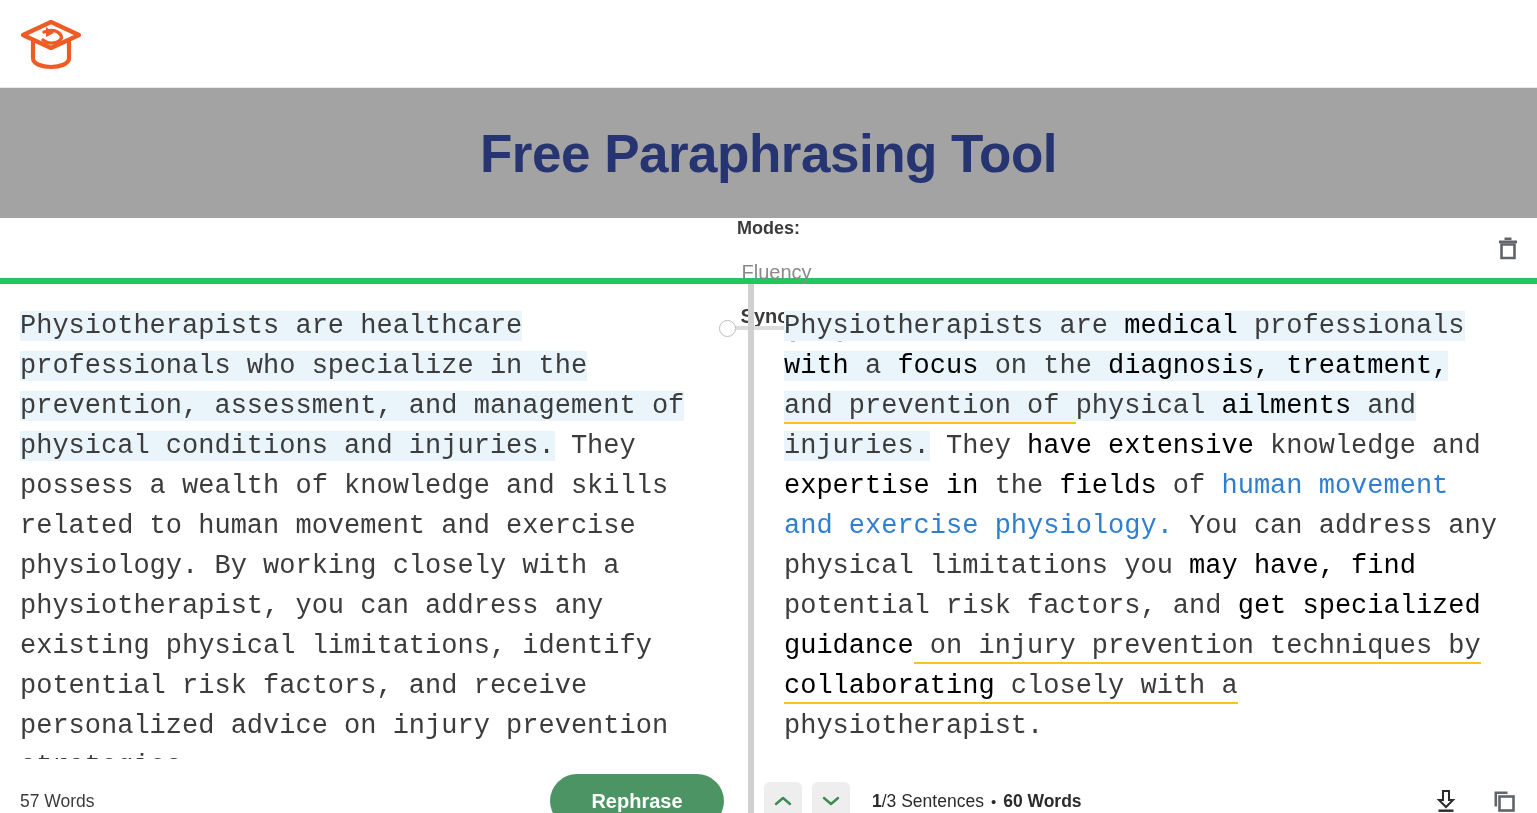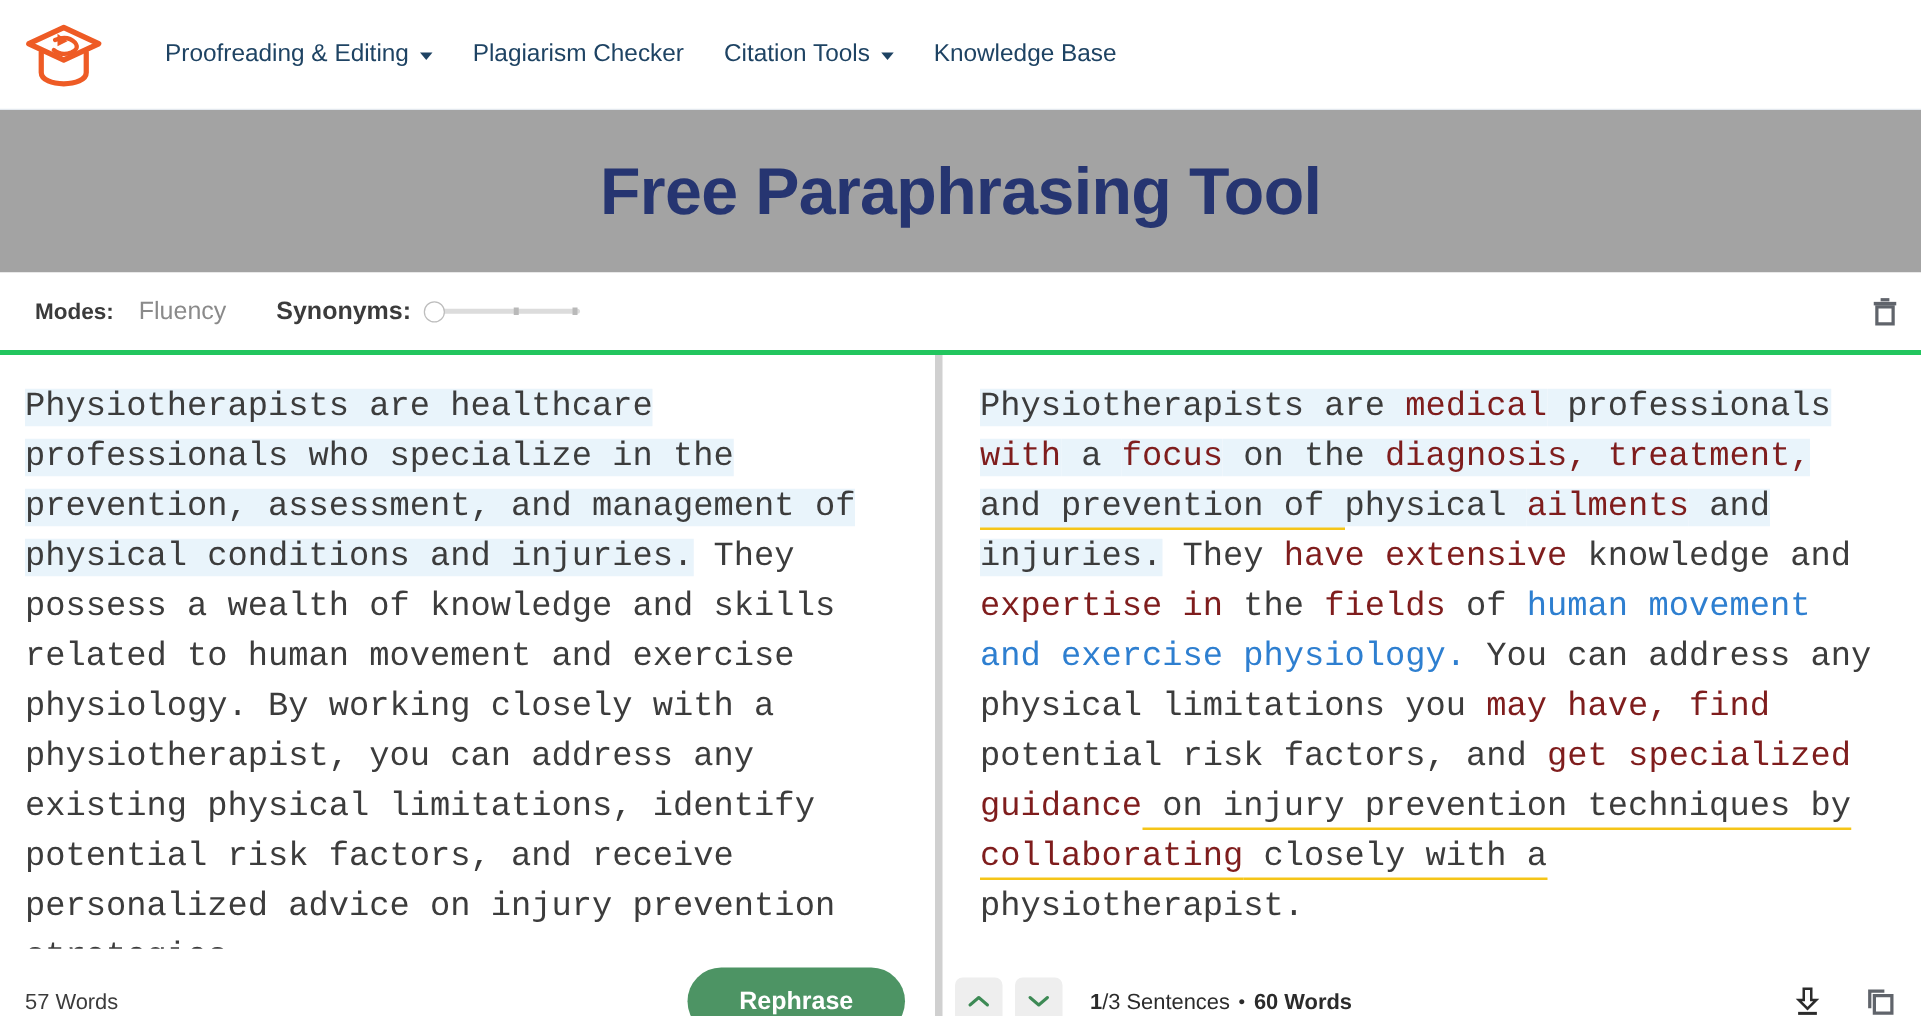--- a/index.html
+++ b/index.html
@@ -69,23 +69,24 @@
     letter-spacing: -0.5px;
     font-family: "Liberation Sans", sans-serif;
   }
 
   
   .toolbar {
     height: 66px;
     display: flex;
     align-items: center;
     position: relative;
-    padding-left: 28px;
+    padding-left: 16px;
     background: #fff;
-    border-bottom: 4px solid #22c55e;
+    border-bottom: 6px solid #22c55e;
+    flex-direction: column;
   }
   .tb-label {
     font-size: 18px;
     font-weight: 700;
     color: #3b3b3b;
     margin-right: 16px;
   }
   .modes { display: flex; align-items: flex-end; height: 66px; }
   .mode {
     font-size: 20px;
@@ -180,21 +181,21 @@
     padding: 22px 24px 10px 20px;
     font-size: 27px;
     line-height: 40px;
     color: #3c3c3c;
     overflow: hidden;
     font-family: Liberation Mono, monospace;
   }
   .pane.right .pane-text { padding-left: 30px; padding-right: 40px; }
 
   .hl { background: #e9f4fb; }
-  .w-orange { color: #7f1d1d; }
+  .w-orange { color: #000000; }
   .w-blue { color: #2e7fd0; }
   .u-yellow {
     border-bottom: 2.5px solid #f5c518;
     padding-bottom: 1px;
   }
 
   
   .pane-footer {
     height: 84px;
     display: flex;
@@ -272,36 +273,20 @@
         <g fill="none" stroke="#ee5b25" stroke-width="4.2" stroke-linejoin="round" stroke-linecap="round">
           <path d="M33 4 L61 17 L33 30 L5 17 Z"></path>
           <path d="M15 24 L15 40 C15 46 24 49 33 49 C42 49 51 46 51 40 L51 24"></path>
         </g>
         <path d="M26 14 q10 -4 16 2 q4 5 -3 8 q-8 3 -14 -2" fill="none" stroke="#ee5b25" stroke-width="3.4" stroke-linecap="round"></path>
         <path d="M28 9 L28 19 L36 15 Z" fill="#ee5b25"></path>
       </svg>
     </span>
   </div>
 
-  <nav class="navlinks">
-    <div class="navitem">
-      <span>Proofreading &amp; Editing</span>
-      <i class="caret"></i>
-    </div>
-    <div class="navitem">
-      <span>Plagiarism Checker</span>
-    </div>
-    <div class="navitem">
-      <span>Citation Tools</span>
-      <i class="caret"></i>
-    </div>
-    <div class="navitem">
-      <span>Knowledge Base</span>
-    </div>
-  </nav>
 </div>
 
 <div class="hero">
   <h1 class="hero-title">Free Paraphrasing Tool</h1>
 </div>
 
 <div class="toolbar">
   <span class="tb-label">Modes:</span>
   <div class="modes">
     <div class="mode">

